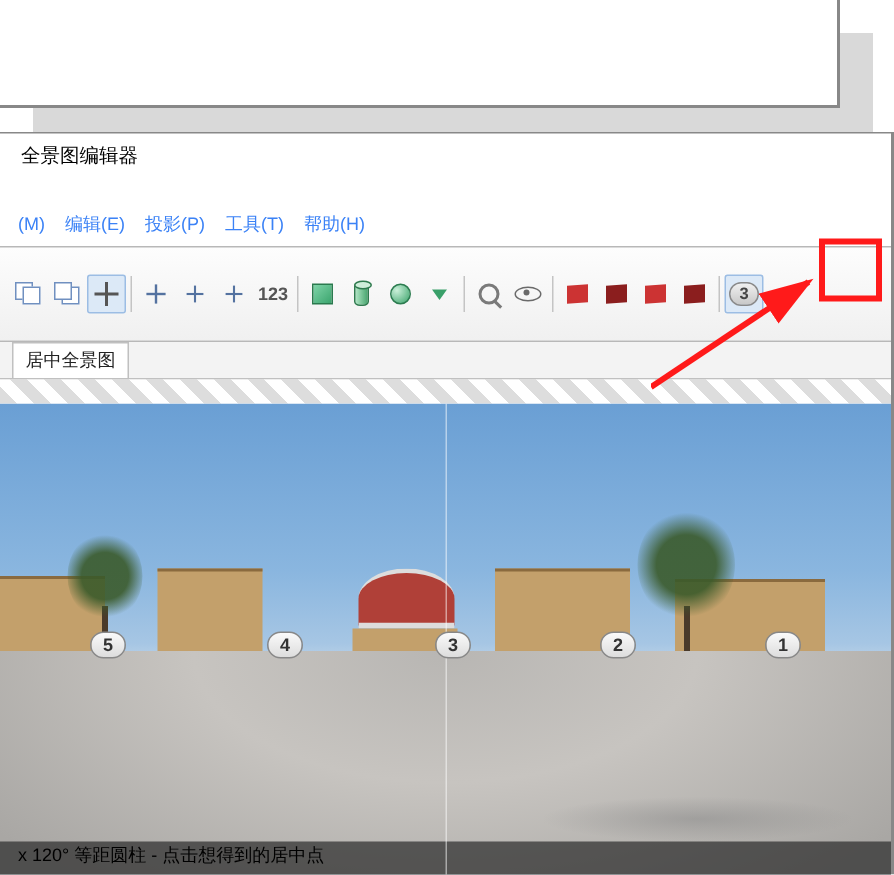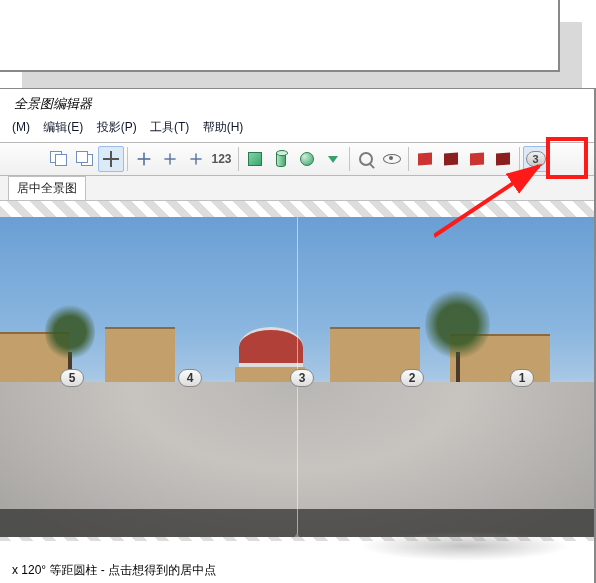--- a/index.html
+++ b/index.html
@@ -1,23 +1,23 @@
 <!DOCTYPE html>
 <html><head>
 <meta charset="utf-8">
 <style>
   * { box-sizing: border-box; margin: 0; padding: 0; }
   body { font-family: "Microsoft YaHei", Arial, sans-serif; font-size: 12px; background: #fff; width: 596px; height: 583px; position: relative; }
   .outer-frame { position: absolute; left: 0; top: 0; width: 560px; height: 72px; border-right: 2px solid #888; border-bottom: 2px solid #888; background: #fff; z-index: 1; }
   .outer-shadow { position: absolute; left: 22px; top: 22px; width: 560px; height: 72px; background: #d9d9d9; z-index: 0; }
   .app-frame { position: absolute; left: 0; top: 88px; right: 0; bottom: 0; border-top: 1px solid #888; border-right: 2px solid #888; background: #fff; z-index: 2; }
-  .title { padding: 6px 14px 2px; font-size: 13px; color: #000; font-style: italic; }
-  .menubar { padding: 4px 12px 6px; color: #0f172a; }
+  .title { padding: 6px 14px 2px; font-size: 13px; color: #000; }
+  .menubar { padding: 4px 12px 6px; color: #3b82f6; margin-top: 22px; }
   .menubar span { margin-right: 10px; cursor: default; }
-  .toolbar-wrap { border-top: 1px solid #b8b8b8; border-bottom: 1px solid #b8b8b8; background: linear-gradient(#fdfdfd,#f0f0f0); padding: 3px 6px; display: flex; align-items: center; gap: 0; position: relative; justify-content: center; }
+  .toolbar-wrap { border-top: 1px solid #b8b8b8; border-bottom: 1px solid #b8b8b8; background: linear-gradient(#fdfdfd,#f0f0f0); padding: 18px 6px; display: flex; align-items: center; gap: 0; position: relative; }
   .tbtn { width: 26px; height: 26px; border: 1px solid transparent; display: flex; align-items: center; justify-content: center; border-radius: 2px; }
   .tbtn.active { border: 1px solid #9cbde4; background: #dce9f7; }
   .sep { width: 1px; height: 24px; background: #c4c4c4; margin: 0 3px; }
   .ico-overlap { position: relative; width: 18px; height: 16px; }
   .ico-overlap .p1 { position: absolute; width: 12px; height: 12px; border: 1.5px solid #7090c0; background: #fff; }
   .ico-overlap .p2 { position: absolute; width: 12px; height: 12px; border: 1.5px solid #7090c0; background: #fff; left: 5px; top: 3px; }
   .ico-plus { width: 16px; height: 16px; position: relative; }
   .ico-plus:before, .ico-plus:after { content: ""; position: absolute; background: #555; }
   .ico-plus:before { left: 0; top: 7px; width: 16px; height: 2px; }
   .ico-plus:after { left: 7px; top: 0; width: 2px; height: 16px; }

